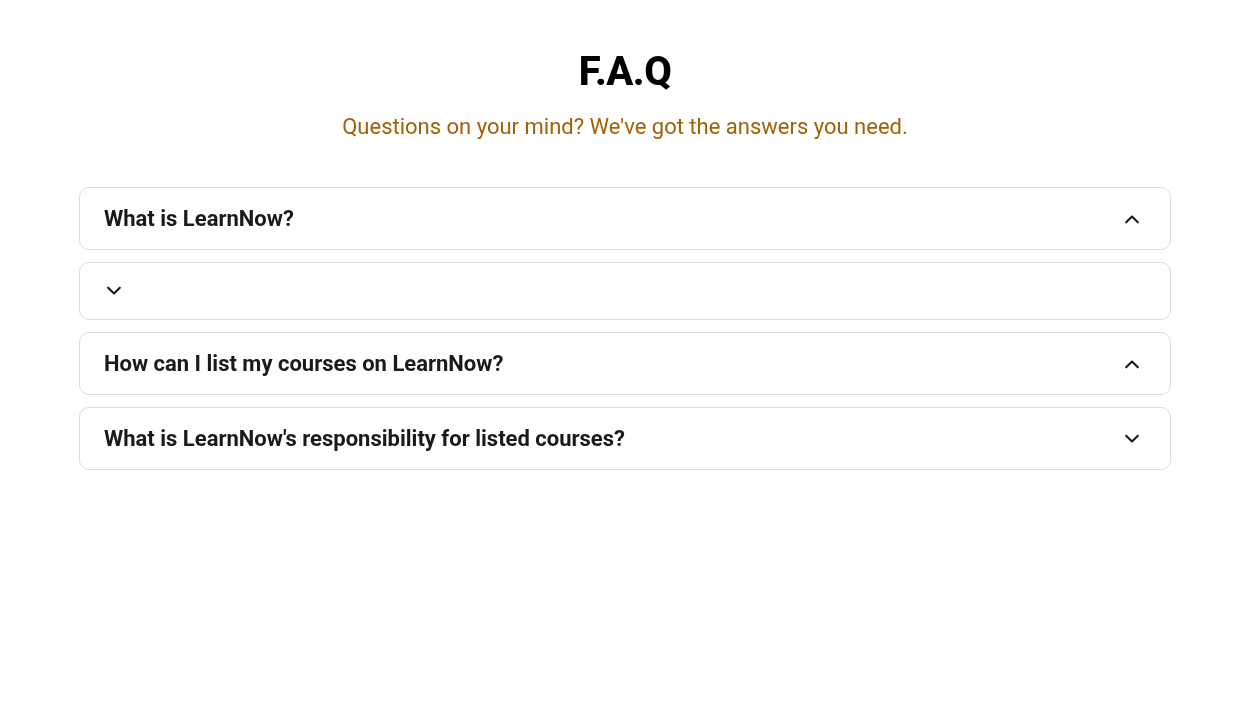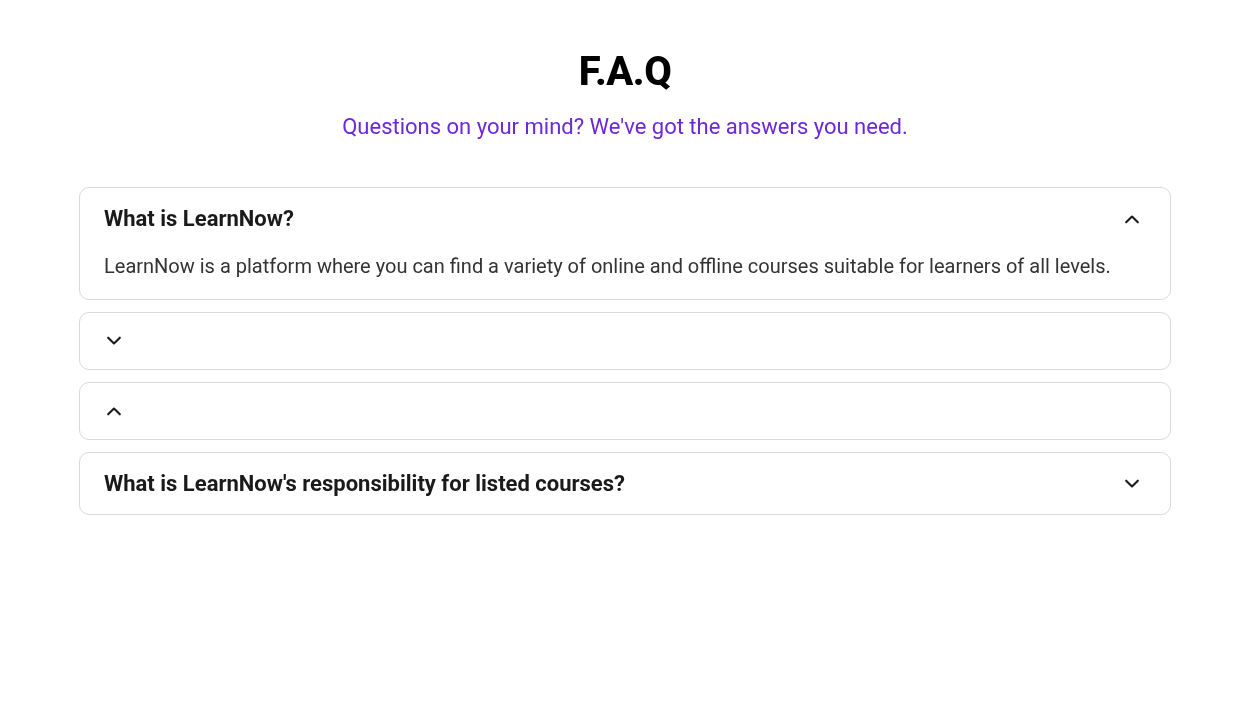--- a/index.html
+++ b/index.html
@@ -24,21 +24,21 @@
     }
     .title {
       font-size: 40px;
       font-weight: 800;
       color: #000000;
       letter-spacing: -0.5px;
       margin-bottom: 19px;
     }
     .subtitle {
       font-size: 22px;
-      color: #6d28d9;
+      color: #a16207;
       font-weight: 400;
     }
     .faq-list {
       display: flex;
       flex-direction: column;
       gap: 12px;
     }
     .faq-item {
       border: 1px solid #dadada;
       border-radius: 10px;
@@ -91,36 +91,36 @@
 
     <div class="faq-item">
       <div class="faq-header">
         <span class="faq-question">What is LearnNow?</span>
         <span class="chevron">
           <svg viewBox="0 0 24 24">
               <polyline points="5 16 12 9 19 16"></polyline>
             </svg>
         </span>
       </div>
-      <div class="faq-answer">LearnNow is a platform where you can find a variety of online and offline courses suitable for learners of all levels.</div>
     </div>
 
     <div class="faq-item">
       <div class="faq-header">
         <span class="chevron">
           <svg viewBox="0 0 24 24">
               <polyline points="5 8 12 15 19 8"></polyline>
             </svg>
         </span>
       </div>
 
     </div>
 
     <div class="faq-item">
       <div class="faq-header">
+        <span class="faq-question">How can I list my courses on LearnNow?</span>
         <span class="chevron">
           <svg viewBox="0 0 24 24">
               <polyline points="5 16 12 9 19 16"></polyline>
             </svg>
         </span>
       </div>
     </div>
 
     <div class="faq-item">
       <div class="faq-header">

